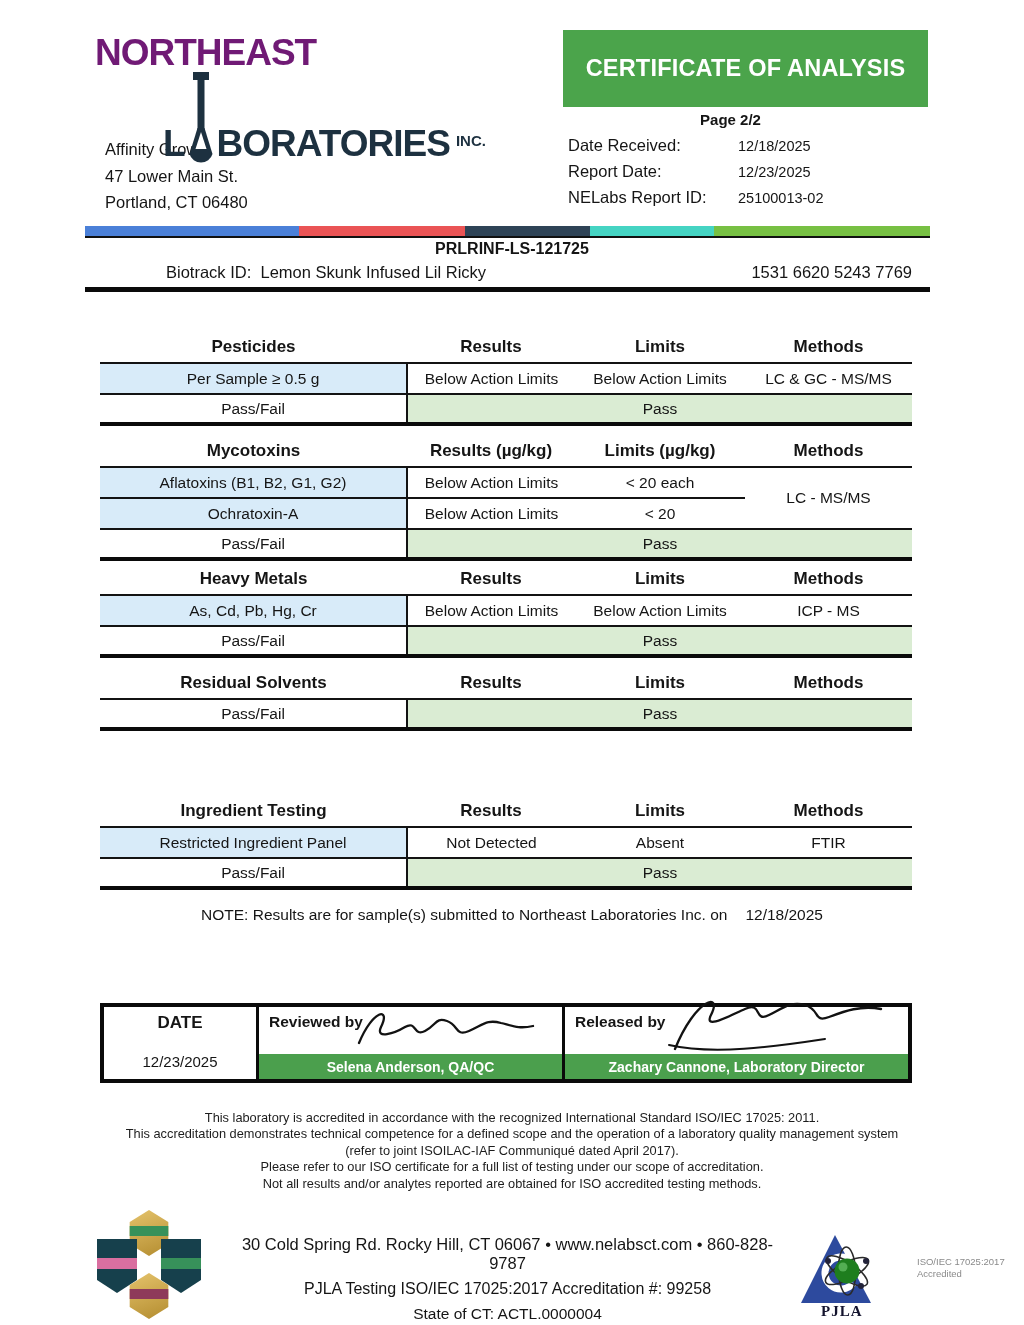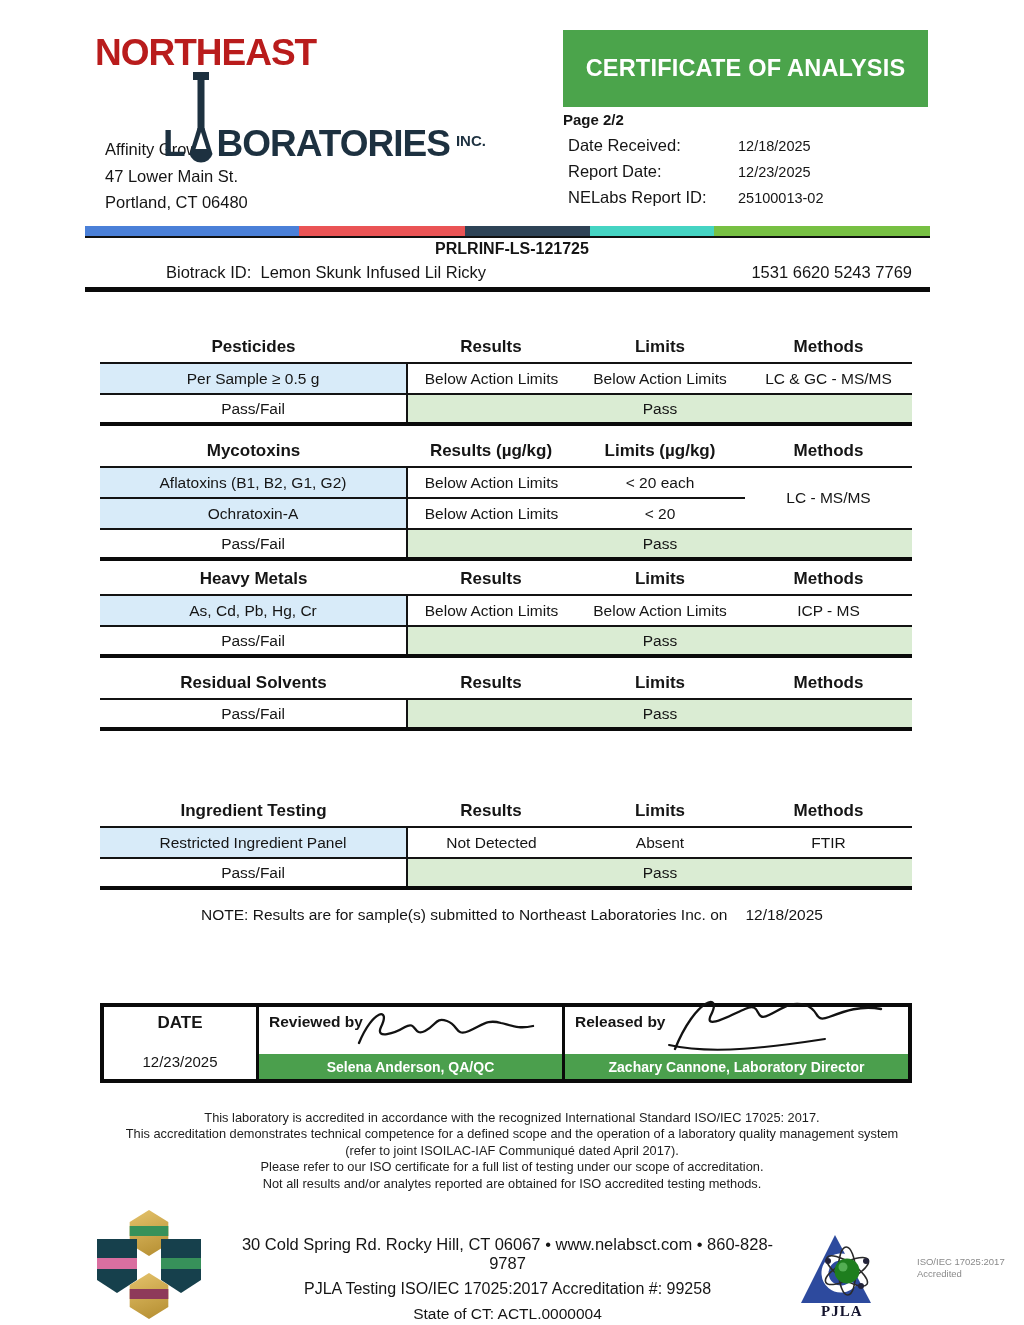--- a/index.html
+++ b/index.html
@@ -13,21 +13,21 @@
   .logo { position:absolute; left:95px; top:34px; }
   .logo-line1 { position:relative; z-index:2; font-size:37px; font-weight:800; letter-spacing:-1px; line-height:38px; }
   .logo-line2 { position:relative; z-index:2; margin-left:68px; margin-top:0px; display:flex; align-items:flex-end; font-size:37px; font-weight:800; letter-spacing:-1px; line-height:38px; }
   .flask { position:relative; z-index:1; margin:0 2px -5px 2px; }
   .logo-suffix { font-size:15px; font-weight:800; margin-left:6px; margin-bottom:3px; letter-spacing:0; }
 
   
   .banner { position:absolute; left:563px; top:30px; width:365px; height:77px;
     display:flex; align-items:center; justify-content:center;
     color:#ffffff; font-size:23.5px; font-weight:700; letter-spacing:0.2px; }
-  .page-label { position:absolute; left:563px; top:111px; width:335px; text-align:left; font-size:15px; font-weight:700; }
+  .page-label { position:absolute; left:563px; top:111px; width:335px; text-align:center; font-size:15px; font-weight:700; }
   .meta { position:absolute; left:568px; top:136px; }
   .meta-row { display:flex; margin-bottom:7px; }
   .meta-label { width:170px; font-size:16.5px; }
   .meta-value { font-size:14.5px; padding-top:2px; }
 
   .client { position:absolute; left:105px; top:136px; font-size:16.5px; line-height:26.5px; }
 
   
   .color-bar { position:absolute; left:85px; top:226px; width:845px; height:10px; display:flex; border-bottom:2.5px solid #101010; }
   .seg { height:100%; }
@@ -87,21 +87,21 @@
   .footer-line3 { font-size:15.5px; }
   .pjla { position:absolute; left:795px; top:1231px; display:flex; align-items:center; }
   .pjla-text { margin-left:2px; color:#8a8a8a; font-size:9.5px; line-height:12px; margin-top:-14px; }
 </style>
 </head>
 <body>
 
 <div class="page">
 
   <div class="logo">
-    <div class="logo-line1" style="color: #b91c1c;">NORTHEAST</div>
+    <div class="logo-line1" style="color: #701a75;">NORTHEAST</div>
     <div class="logo-line2" style="color: rgb(29, 49, 64);">
       <span>L</span>
       <svg class="flask" width="28" height="96" viewBox="0 0 28 96">
         <rect x="6" y="0" width="16" height="8" fill="#1D3140"></rect>
         <rect x="10.5" y="8" width="7" height="50" fill="#1D3140"></rect>
         <path d="M10.5 56 L2.5 82 A 12 12 0 0 0 25.5 82 L17.5 56 Z" fill="#1D3140"></path>
         <polygon points="14,60 8.5,77 19.5,77" fill="#ffffff"></polygon>
       </svg>
       <span>BORATORIES</span>
       <span class="logo-suffix">INC.</span>
@@ -324,21 +324,21 @@
       <div class="sig-role">Released by</div>
       <svg class="sig-svg released" width="245" height="70" viewBox="0 0 245 70">
         <path d="M22 62 C 42 12 70 4 58 28 C 50 44 78 28 92 22 C 110 14 100 36 116 28 C 130 21 138 14 152 18 C 168 23 160 36 176 30 C 192 24 208 18 228 22" stroke="#121212" stroke-width="2.3" fill="none" stroke-linecap="round"></path>
         <path d="M16 58 C 60 68 120 60 172 52" stroke="#121212" stroke-width="2" fill="none" stroke-linecap="round"></path>
       </svg>
       <div class="sig-bar" style="background: rgb(75, 159, 77);">Zachary Cannone, Laboratory Director</div>
     </div>
   </div>
 
   <div class="accreditation">
-    <div>This laboratory is accredited in accordance with the recognized International Standard ISO/IEC 17025: 2017.</div>
+    <div>This laboratory is accredited in accordance with the recognized International Standard ISO/IEC 17025: 2011.</div>
     <div>This accreditation demonstrates technical competence for a defined scope and the operation of a laboratory quality management system</div>
     <div>(refer to joint ISOILAC-IAF Communiqué dated April 2017).</div>
     <div>Please refer to our ISO certificate for a full list of testing under our scope of accreditation.</div>
     <div>Not all results and/or analytes reported are obtained for ISO accredited testing methods.</div>
   </div>
 
   <div class="badges">
     <div class="hexb topb">
         <div class="stripe green"></div>
       </div>

